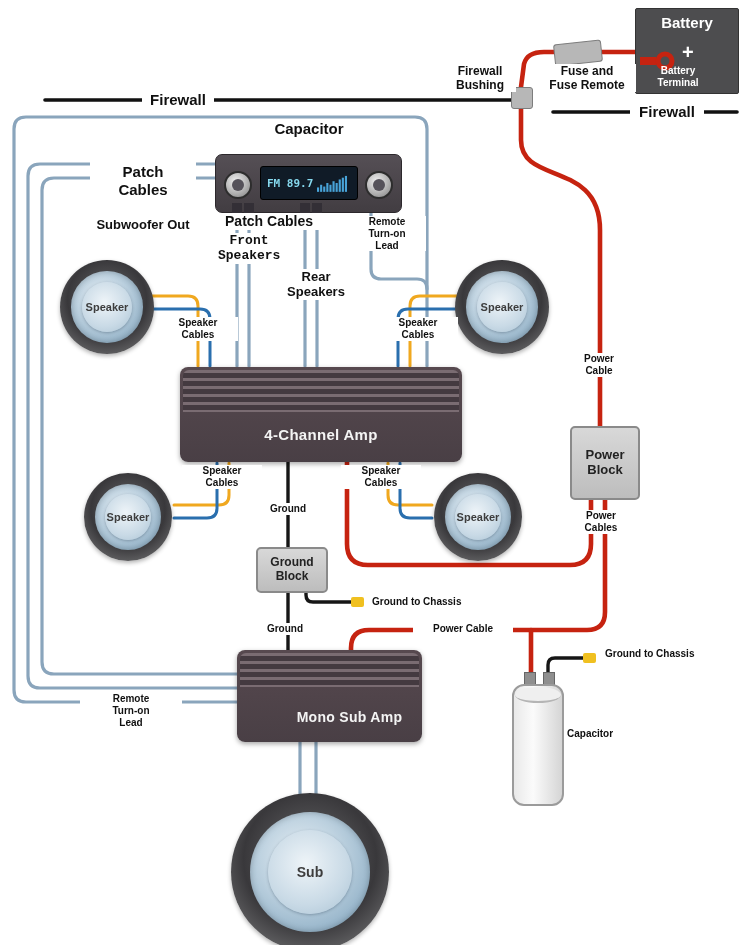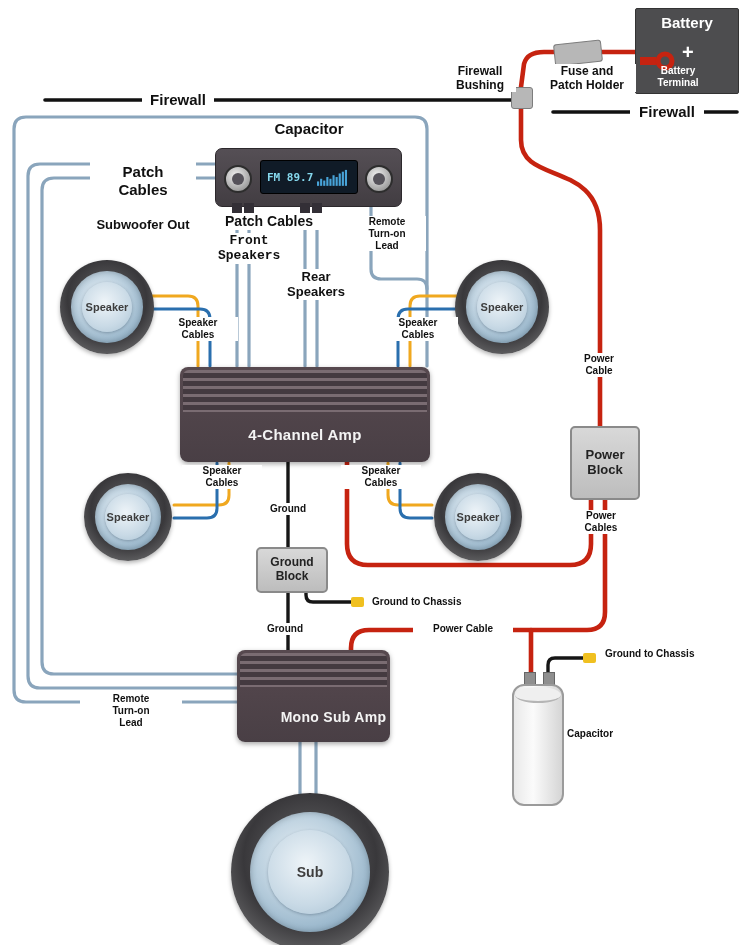--- a/index.html
+++ b/index.html
@@ -30,36 +30,36 @@
   .batt-term{position:absolute;left:2px;bottom:4px;width:80px;text-align:center;
              font-weight:bold;font-size:10px;line-height:1.2;white-space:pre-line;}
   .batt-icon{position:absolute;left:4px;top:40px;}
 
   
   .fitting{background:#b7b7b7;border:1.5px solid #7d7d7d;border-radius:3px;}
   .fuse-holder{left:554px;top:42px;width:46px;height:20px;transform:rotate(-6deg);}
   .bushing{left:511px;top:87px;width:20px;height:20px;}
 
   
-  .receiver{left:215px;top:148px;width:185px;height:57px;background:linear-gradient(180deg,#554f55,#423d42);
+  .receiver{left:215px;top:154px;width:185px;height:57px;background:linear-gradient(180deg,#554f55,#423d42);
             border:1px solid #2c282c;border-radius:7px;}
   .knob{position:absolute;width:24px;height:24px;border-radius:50%;top:16px;
         background:radial-gradient(circle at 40% 35%,#f0f0f0,#b3b3b3 55%,#7d7d7d);
         border:2px solid #2d2d2d;}
   .knob::after{content:"";position:absolute;inset:6px;border-radius:50%;background:#55525a;}
   .knob-l{left:8px;}.knob-r{right:8px;}
   .display{position:absolute;left:44px;top:11px;width:98px;height:34px;background:#101b27;
            border:1px solid #000;border-radius:3px;display:flex;align-items:center;
            gap:4px;padding:0 6px;box-sizing:border-box;}
   .fm{color:#86d9ee;font-family:"DejaVu Sans Mono",monospace;font-weight:bold;font-size:11px;white-space:nowrap;}
   .plug{position:absolute;width:10px;height:12px;background:#332f36;border-radius:0 0 2px 2px;z-index:2;}
 
   
   .amp{background:linear-gradient(180deg,#57494f 0%,#493f45 100%);border-radius:8px;
-       box-shadow:0 2px 5px rgba(0,0,0,.35);}
+       box-shadow:0 2px 5px rgba(0,0,0,.35);padding-left:32px;}
   .fins{position:absolute;left:3px;right:3px;top:3px;border-radius:6px 6px 0 0;
         background:repeating-linear-gradient(180deg,#7a6c72 0 3px,#443a40 3px 8px);}
   .amp-label{position:absolute;left:0;right:0;text-align:center;color:#f4f4f4;
              font-weight:bold;letter-spacing:.3px;}
   .amp4{left:180px;top:367px;width:250px;height:95px;}
   .amp4 .fins{height:42px;}
   .amp4 .amp-label{bottom:19px;font-size:15px;}
   .monoamp{left:237px;top:650px;width:153px;height:92px;}
   .monoamp .fins{height:34px;}
   .monoamp .amp-label{bottom:17px;font-size:14px;margin-left:40px;}
@@ -236,21 +236,21 @@
     <div class="cone">
         <div class="hub">
       <span class="sp-label">Sub</span>
         </div>
       </div>
   </div>
 
   <div class="lbl s15" style="left:142px;top:91px;width:70px;">Firewall</div>
   <div class="lbl s15" style="left:630px;top:103px;width:72px;">Firewall</div>
   <div class="lbl s12" style="left:538px;top:64px;width:96px;">Fuse and
-Patch Holder</div>
+Fuse Remote</div>
   <div class="lbl s12" style="left:444px;top:64px;width:70px;">Firewall
 Bushing</div>
   <div class="lbl s15" style="left:266px;top:120px;width:84px;">Capacitor</div>
 
   <div class="lbl" style="left:90px;top:144px;width:104px;">
     <span class="s15" style="display:block;white-space:pre-line;">Patch
 Cables</span>
     <span class="s11" style="display:block;">Subwoofer Out</span>
   </div>
 

